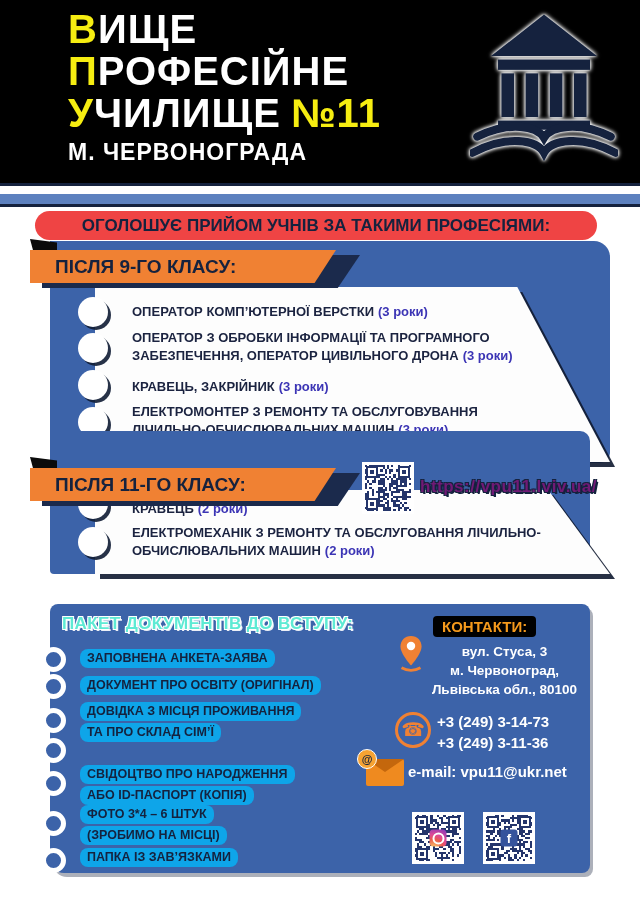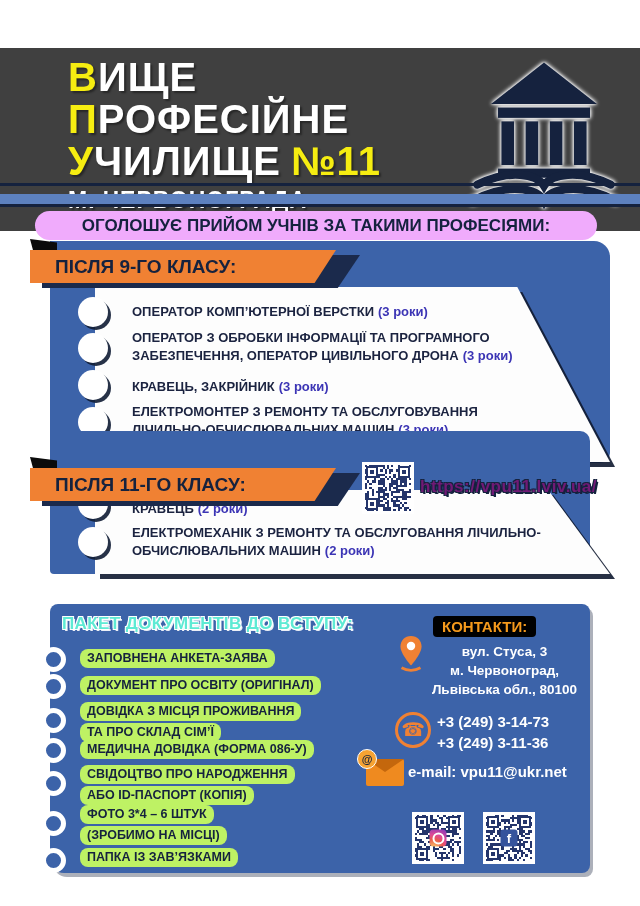--- a/index.html
+++ b/index.html
@@ -1,30 +1,30 @@
 <!DOCTYPE html>
 <html><head>
 <meta charset="utf-8">
 <style>
   html,body{margin:0;padding:0;background:#e9e9e9;}
   #poster{position:relative;width:640px;height:906px;background:#ffffff;overflow:hidden;
           font-family:"Liberation Sans","DejaVu Sans",sans-serif;}
   
-  .header{position:absolute;left:0;top:0;width:640px;height:183px;background:#404040;margin-top:48px;}
+  .header{position:absolute;left:0;top:0;width:640px;height:183px;background:#000000;}
   .hdr-rule1{position:absolute;left:0;top:183px;width:640px;height:3px;background:#15223e;}
   .hdr-stripe{position:absolute;left:0;top:194px;width:640px;height:10px;background:#5d81bf;border-bottom:3px solid #15223e;}
   .title{position:absolute;left:68px;top:8px;color:#fff;font-weight:bold;}
   .title-line{font-size:40px;line-height:42px;letter-spacing:1px;text-shadow:2px 2px 2px rgba(0,0,0,.4);}
   .lead,.num{color:#f6ed11;}
   .num{margin-left:10px;}
   .subtitle{margin-top:5px;font-size:23px;letter-spacing:1px;color:#fff;text-shadow:2px 2px 2px rgba(0,0,0,.4);}
   .logo{position:absolute;left:470px;top:10px;width:148px;height:152px;
         filter:drop-shadow(0 0 2px #fff) drop-shadow(0 0 1px #fff);}
   
-  .banner{position:absolute;left:35px;top:211px;width:562px;height:29px;background:#f0abfc;border-radius:15px;
+  .banner{position:absolute;left:35px;top:211px;width:562px;height:29px;background:#ef4444;border-radius:15px;
           display:flex;align-items:center;justify-content:center;
           font-size:17px;font-weight:bold;color:#15223e;}
   
   .panel{position:absolute;background:#3c63a9;}
   #panel1{left:50px;top:241px;width:560px;height:222px;border-radius:0 16px 10px 10px;}
   #panel2{left:50px;top:431px;width:540px;height:143px;border-radius:0 10px 4px 4px;}
   #panel3{left:50px;top:604px;width:540px;height:269px;border-radius:8px 8px 8px 14px;box-shadow:3px 4px 0 rgba(18,30,56,.35);}
   
   .ribbon{position:absolute;left:30px;width:318px;height:33px;}
   #ribbon1{top:250px;} #ribbon2{top:468px;}
@@ -57,21 +57,21 @@
   .insta{background:radial-gradient(circle at 25% 110%,#fdc468 5%,#e95950 40%,#df4996 60%,#8a3ab9 95%);}
   .insta::after{content:"";width:8px;height:8px;border:2px solid #fff;border-radius:50%;}
   .fb{background:#35539c;color:#fff;font-weight:bold;font-size:13px;border-radius:3px;}
   .url{position:absolute;left:420px;top:477px;font-size:17px;font-weight:bold;color:#701a75;letter-spacing:.5px;
        text-shadow:-1px -1px 0 #15223e,1px -1px 0 #15223e,-1px 1px 0 #15223e,1px 1px 0 #15223e,2px 2px 0 #15223e;}
   
   .docs-title{position:absolute;left:12px;top:10px;font-size:17px;font-weight:bold;color:#5eead4;letter-spacing:.4px;
        text-shadow:-1px -1px 0 #fff,1px -1px 0 #fff,-1px 1px 0 #fff,1px 1px 0 #fff,2px 2px 0 rgba(255,255,255,.9);}
   .doc-bullet{position:absolute;left:-9px;width:15px;height:15px;border-radius:50%;background:#3c63a9;border:5px solid #fff;}
   .doc-item{position:absolute;left:30px;width:300px;}
-  .pill{display:inline-block;background:#bef264;color:#15223e;font-size:12.5px;font-weight:bold;
+  .pill{display:inline-block;background:#0ea5e9;color:#15223e;font-size:12.5px;font-weight:bold;
         padding:2px 7px 3px 7px;border-radius:8px;margin-bottom:1px;white-space:nowrap;}
   
   .contacts-title{position:absolute;left:383px;top:12px;background:#000;color:#f59a1c;font-size:15px;font-weight:bold;
         padding:2px 9px;border-radius:4px;}
   .pin-ic{position:absolute;left:348px;top:31px;width:26px;height:38px;}
   .address{position:absolute;left:352px;top:38px;width:205px;text-align:center;color:#ffffff;font-size:13.5px;
         font-weight:bold;line-height:19px;}
   .phone-ic{position:absolute;left:345px;top:108px;width:30px;height:30px;border:3px solid #f08133;border-radius:50%;
         color:#f08133;font-size:19px;line-height:29px;text-align:center;box-sizing:content-box;
         font-family:"DejaVu Sans",sans-serif;}
@@ -608,21 +608,20 @@
     <div class="doc-bullet" style="top:70px;"></div>
     <div class="doc-bullet" style="top:104px;"></div>
     <div class="doc-bullet" style="top:134px;"></div>
     <div class="doc-bullet" style="top:167px;"></div>
     <div class="doc-bullet" style="top:207px;"></div>
     <div class="doc-bullet" style="top:244px;"></div>
 
     <div class="doc-item" style="top:44px;"><span class="pill">ЗАПОВНЕНА АНКЕТА-ЗАЯВА</span></div>
     <div class="doc-item" style="top:71px;"><span class="pill">ДОКУМЕНТ ПРО ОСВІТУ (ОРИГІНАЛ)</span></div>
     <div class="doc-item" style="top:97px;"><span class="pill">ДОВІДКА З МІСЦЯ ПРОЖИВАННЯ</span><br><span class="pill">ТА ПРО СКЛАД СІМ’Ї</span></div>
-    <div class="doc-item" style="top:135px;"><span class="pill">МЕДИЧНА ДОВІДКА (ФОРМА 086-У)</span></div>
     <div class="doc-item" style="top:160px;"><span class="pill">СВІДОЦТВО ПРО НАРОДЖЕННЯ</span><br><span class="pill">АБО ID-ПАСПОРТ (КОПІЯ)</span></div>
     <div class="doc-item" style="top:200px;"><span class="pill">ФОТО 3*4 – 6 ШТУК</span><br><span class="pill">(ЗРОБИМО НА МІСЦІ)</span></div>
     <div class="doc-item" style="top:243px;"><span class="pill">ПАПКА ІЗ ЗАВ’ЯЗКАМИ</span></div>
 
     <div class="contacts-title">КОНТАКТИ:</div>
     <svg class="pin-ic" viewBox="0 0 24 36">
       <path d="M12 1C6 1 2 5.5 2 11c0 7 10 18 10 18s10-11 10-18C22 5.5 18 1 12 1z" fill="#f08133"></path>
       <circle cx="12" cy="10.5" r="4" fill="#fff"></circle>
       <path d="M3 31 q9 5 18 0" stroke="#f08133" fill="none" stroke-width="2.5"></path>
     </svg>

